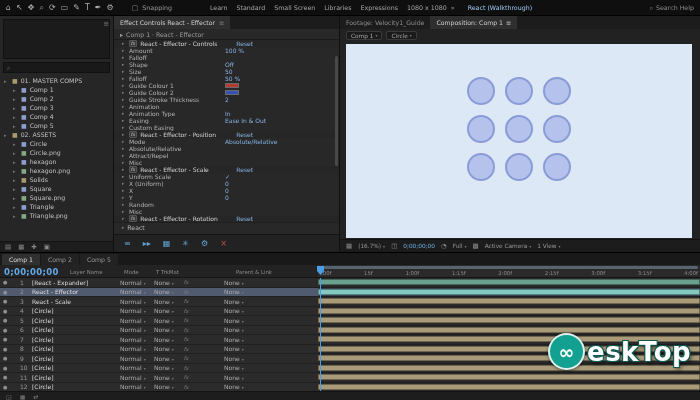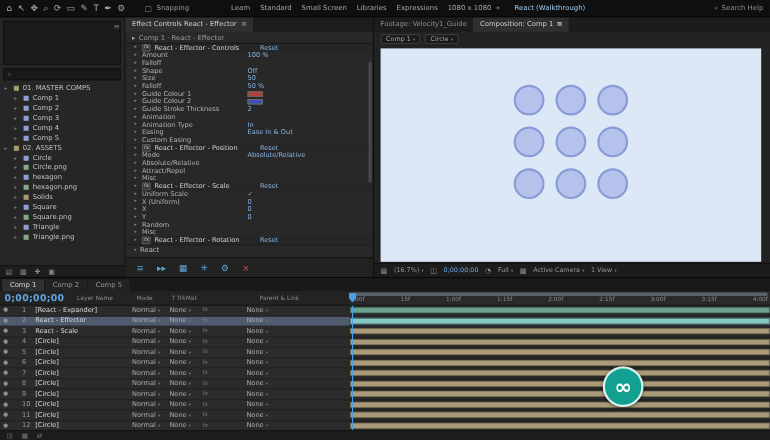--- a/index.html
+++ b/index.html
@@ -758,13 +758,14 @@
   <span>◲</span>
       <span>▦</span>
       <span>⇄</span>
     </div>
 </div>
 
 <div id="watermark">
   <div id="wm-circle" style="background: rgb(18, 161, 145);">
     <span>∞</span>
   </div>
+  <span id="wm-text">eskTop</span>
 </div>
 
 </body></html>

